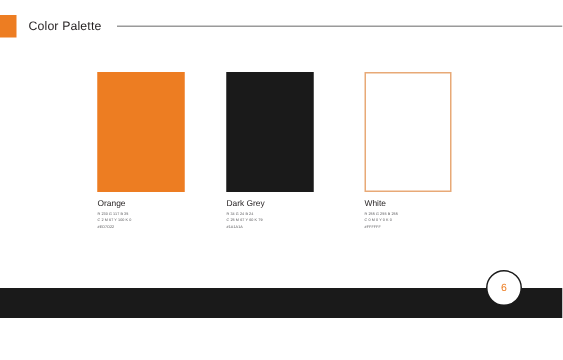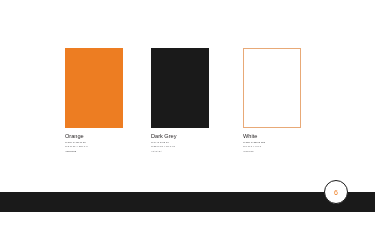--- a/index.html
+++ b/index.html
@@ -126,20 +126,25 @@
     font-size: 7px;
     color: #ED7D22;
     line-height: 1;
   }
 </style>
 </head>
 <body>
 
 <div class="slide">
 
+  <div class="header">
+    <div class="header-marker"></div>
+    <div class="header-title">Color Palette</div>
+    <div class="header-rule"></div>
+  </div>
 
   <div class="swatch-row">
 
     <div class="swatch-item pos-0">
       <div class="swatch-chip" style="background:#ED7D22;border:1px solid #ED7D22;"></div>
       <div class="swatch-name">Orange</div>
       <div class="swatch-specs">
         <span class="spec-line">R 230  G 117  B 35</span>
         <span class="spec-line">C 2  M 67  Y 100  K 0</span>
         <span class="spec-hex">#ED7D22</span>

